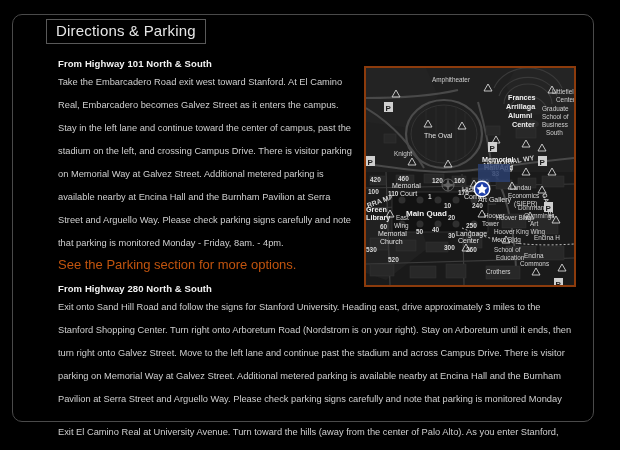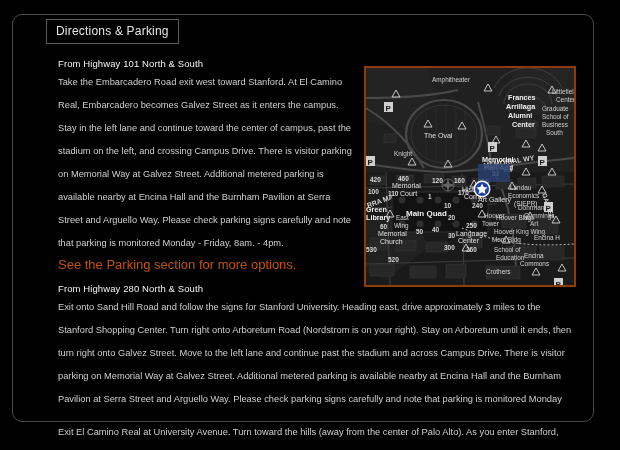--- a/index.html
+++ b/index.html
@@ -26,40 +26,40 @@
     border-radius: 10px;
     box-sizing: border-box;
   }
   .frame-legend {
     position: absolute;
     left: 33px;
     top: 4px;
     background: #000000;
     border: 1px solid #595959;
     padding: 2px 9px 3px 9px;
-    font-size: 12px;
+    font-size: 15px;
     color: #e6e6e6;
     letter-spacing: 0.2px;
     line-height: 18px;
     white-space: nowrap;
   }
 
   
   .content {
     position: absolute;
     left: 58px;
     top: 58px;
     width: 518px;
     height: 380px;
     overflow: hidden;
   }
 
   .sec-head {
     font-size: 9.5px;
-    font-weight: normal;
+    font-weight: bold;
     color: #f2f2f2;
     margin: 0 0 2px 0;
     letter-spacing: 0.1px;
   }
   .sec-body {
     font-size: 9.3px;
     line-height: 23px;
     color: #cfcfcf;
     margin: 0;
     text-align: left;

